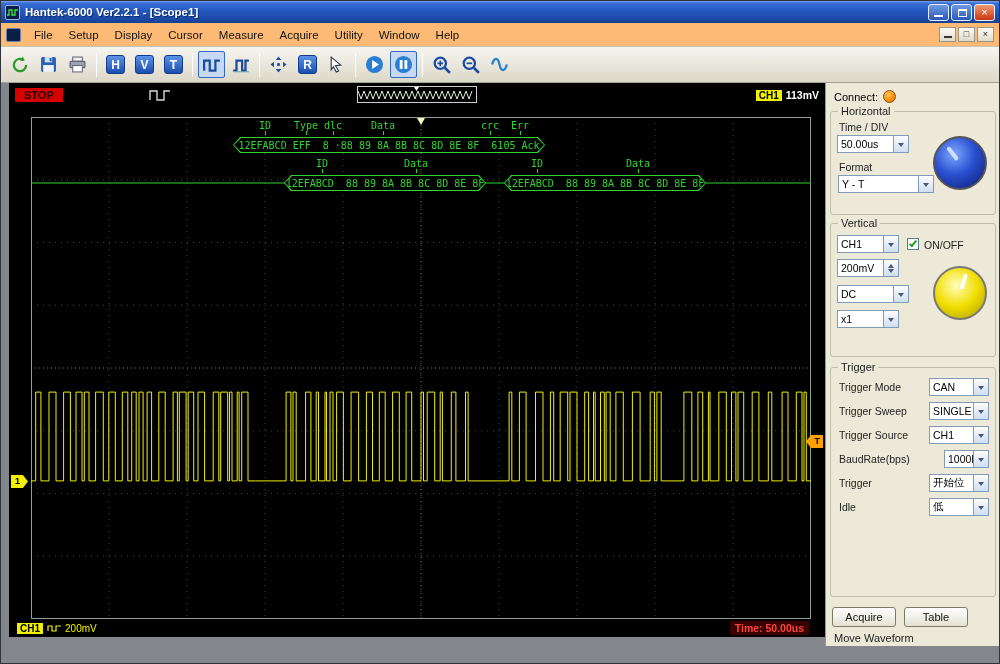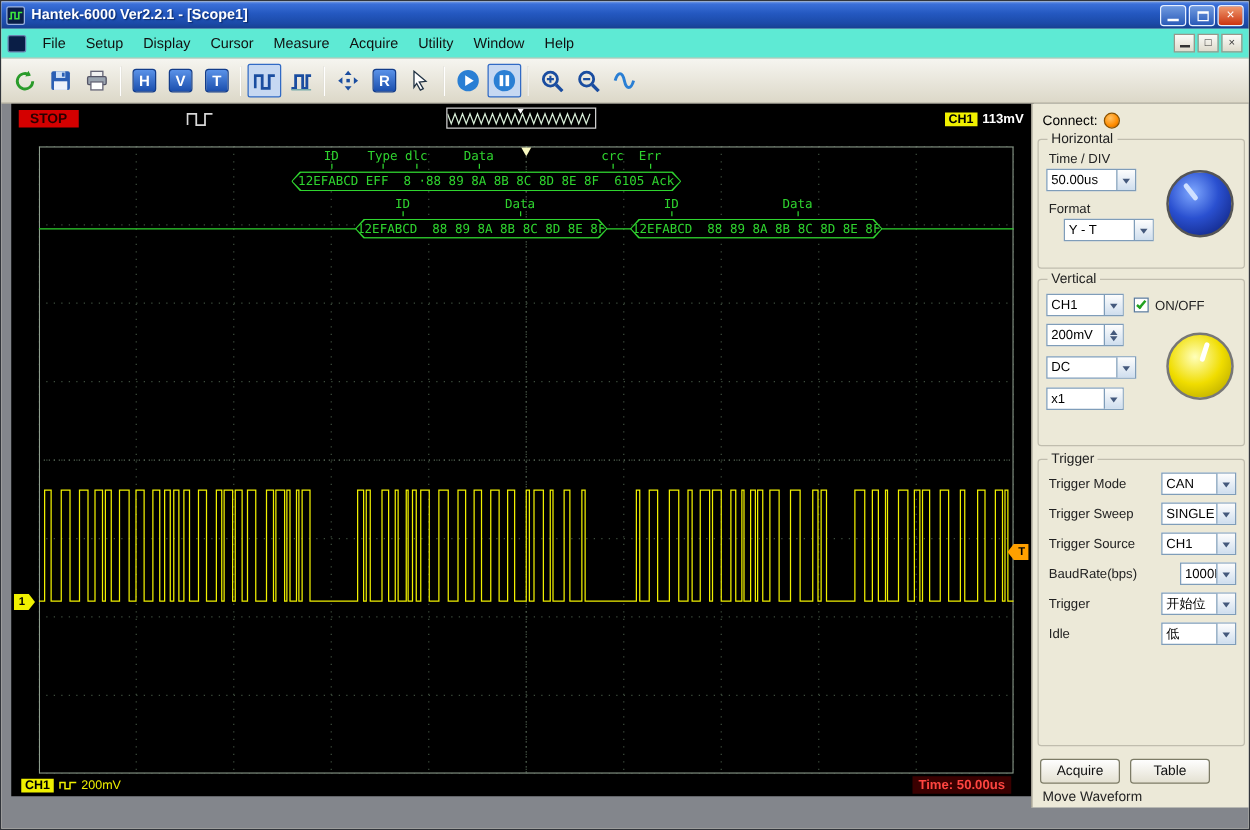--- a/index.html
+++ b/index.html
@@ -10,21 +10,21 @@
   .titlebar { height:22px; flex:0 0 22px; background:linear-gradient(180deg,#7ba2e8 0%,#3a6fd8 10%,#2458c0 45%,#1b4aa8 80%,#16408f 100%); display:flex; align-items:center; padding:0 4px; color:#fff; }
   .title-icon { width:15px; height:15px; background:#0a1e46; border:1px solid #9ab2e0; border-radius:2px; margin-right:5px; display:flex; align-items:center; justify-content:center; }
   .title-text { font-size:11.5px; font-weight:bold; text-shadow:1px 1px 1px #0a2a6a; }
   .cap-btns { margin-left:auto; display:flex; gap:2px; }
   .cap-btn { width:21px; height:17px; border-radius:3px; border:1px solid #e8f0ff; background:linear-gradient(#6f9ae0,#2a5ab8); position:relative; color:#fff; font-size:11px; line-height:15px; text-align:center; }
   .cap-btn.close { background:linear-gradient(#ef9a70,#cc3510); }
   .glyph-min { position:absolute; left:5px; bottom:3px; width:9px; height:2px; background:#fff; }
   .glyph-max { position:absolute; left:6px; top:4px; width:9px; height:8px; border:1px solid #fff; border-top:2px solid #fff; }
 
   
-  .menubar { height:24px; flex:0 0 24px; background:#5eead4; border-bottom:1px solid #c6c3b5; display:flex; align-items:center; padding:0 3px; }
+  .menubar { height:24px; flex:0 0 24px; background:#fdba74; border-bottom:1px solid #c6c3b5; display:flex; align-items:center; padding:0 3px; }
   .mdi-icon { width:15px; height:14px; background:#0a1e46; border:1px solid #6a82b0; border-radius:2px; margin:0 5px 0 2px; }
   .menu-item { font-size:11.5px; padding:3px 8px; color:#111; }
   .mdi-btns { margin-left:auto; display:flex; gap:2px; margin-right:2px; }
   .mdi-btn { width:17px; height:15px; border:1px solid #9a978a; background:linear-gradient(#fbfbf8,#dedacb); font-size:9px; line-height:13px; text-align:center; color:#333; position:relative; }
 
   
   .toolbar { height:36px; flex:0 0 36px; background:linear-gradient(#f6f5f0,#dcd8c8); border-bottom:1px solid #a8a494; display:flex; align-items:center; padding:0 4px; }
   .tbtn { width:27px; height:27px; display:flex; align-items:center; justify-content:center; border:1px solid transparent; border-radius:2px; margin:0 1px; }
   .tbtn.pressed { border-color:#316ac5; background:#c6d8f2; }
   .tsep { width:1px; height:24px; background:#b0ac9c; border-right:1px solid #fff; margin:0 4px; }
@@ -327,21 +327,21 @@
       <div class="group" style="top:28px;height:104px">
         <span class="group-title">Horizontal</span>
         <span class="plabel" style="left:8px;top:9px">Time / DIV</span>
         <div class="combo" style="left:6px;top:23px;width:72px">
           <span class="cval">50.00us</span>
           <span class="carr">
               <i class="tri-dn"></i>
             </span>
         </div>
         <span class="plabel" style="left:8px;top:49px">Format</span>
-        <div class="combo" style="left:20px;top:63px;width:72px">
+        <div class="combo" style="left:7px;top:63px;width:96px">
           <span class="cval">Y - T</span>
           <span class="carr">
               <i class="tri-dn"></i>
             </span>
         </div>
         <div class="knob knob-blue" style="right:8px;top:24px"></div>
       </div>
 
       <div class="group" style="top:140px;height:134px">
         <span class="group-title">Vertical</span>

